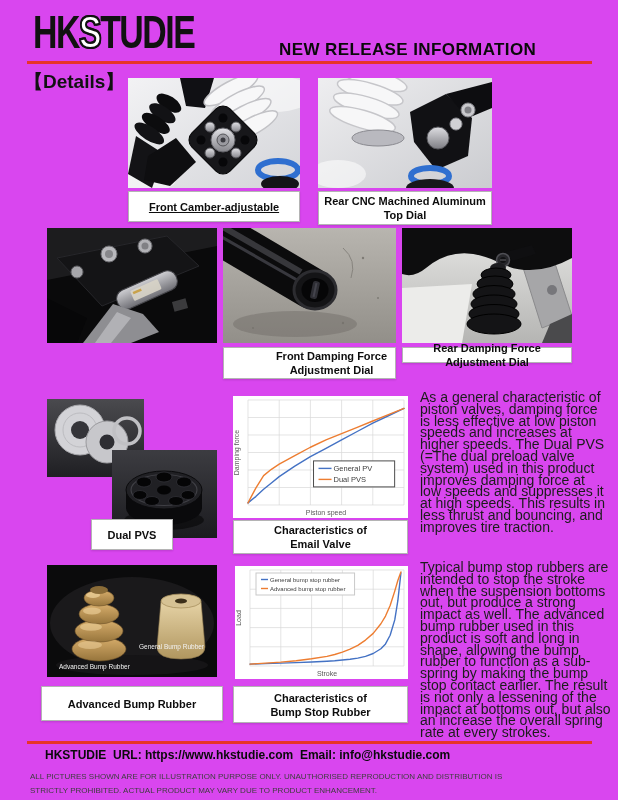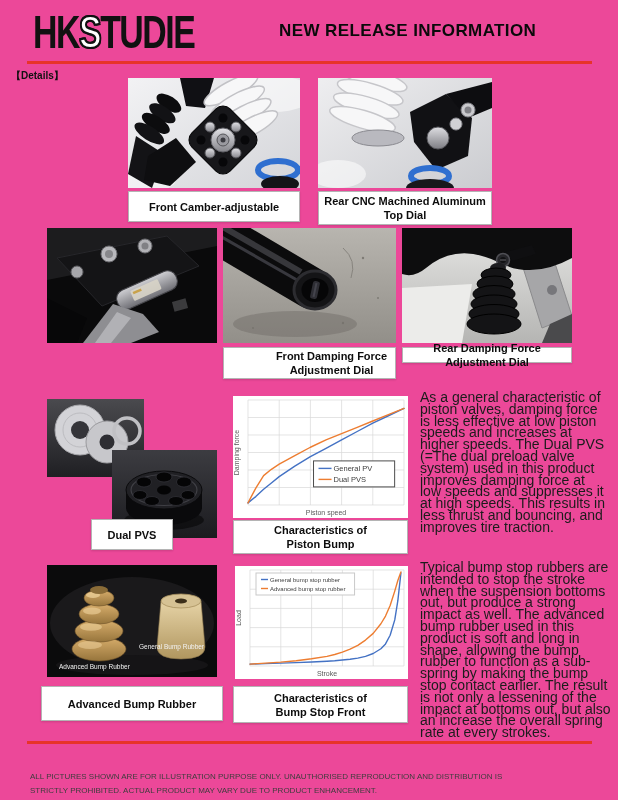--- a/index.html
+++ b/index.html
@@ -1,29 +1,29 @@
 <!DOCTYPE html>
 <html><head>
 <meta charset="utf-8">
 <style>
   * { margin:0; padding:0; box-sizing:border-box; }
   body { background:#fff; font-family:"Liberation Sans", sans-serif; }
-  .page { position:relative; width:618px; height:800px; background:#ec4899; overflow:hidden; }
+  .page { position:relative; width:618px; height:800px; background:#d946ef; overflow:hidden; }
 
   
   .logo { position:absolute; left:33px; top:4px; font-size:47px; font-weight:bold;
           letter-spacing:-2px; color:#111; transform:scaleX(0.72); transform-origin:0 0;
           white-space:nowrap; }
   .logo .outline-s { color:#fff;
           -webkit-text-stroke:2.2px #111;
           text-shadow:-1.4px -1.4px 0 #111, 1.4px -1.4px 0 #111, -1.4px 1.4px 0 #111, 1.4px 1.4px 0 #111; }
-  .page-title { position:absolute; left:279px; top:21px; font-size:17px; font-weight:bold;
+  .page-title { position:absolute; left:279px; top:40px; font-size:17px; font-weight:bold;
           letter-spacing:0.4px; color:#0a0a0a; white-space:nowrap; }
   .redline { position:absolute; left:27px; width:565px; height:3px; background:#e8332a; }
-  .details-label { position:absolute; left:11px; top:69px; font-size:10px; font-weight:bold; color:#111; }
+  .details-label { position:absolute; left:24px; top:69px; font-size:19px; font-weight:bold; color:#111; }
 
   
   .photo { position:absolute; display:block; }
 
   
   .cap { position:absolute; background:#fff; border:1px solid #b4b4b4;
          box-shadow:0 1px 2px rgba(0,0,0,0.14);
          display:flex; flex-direction:column; justify-content:center; align-items:center;
          text-align:center; font-weight:bold; font-size:11px; line-height:14px; color:#0d0d0d; }
 
@@ -89,21 +89,21 @@
         <circle cx="0" cy="22" r="4.5" fill="#070709"></circle>
       <circle cx="-13" cy="-13" r="5" fill="url(#metalA)" stroke="#55555a"></circle>
         <circle cx="13" cy="-13" r="5" fill="url(#metalA)" stroke="#55555a"></circle>
       <circle cx="-13" cy="13" r="5" fill="url(#metalA)" stroke="#55555a"></circle>
         <circle cx="13" cy="13" r="5" fill="url(#metalA)" stroke="#55555a"></circle>
       <circle r="12" fill="url(#metalA)" stroke="#606066"></circle>
         <circle r="6" fill="#9a9aa0" stroke="#55555a"></circle>
         <circle r="2.5" fill="#3a3a40"></circle>
     </g>
   </svg>
-  <div class="cap" style="left:128px; top:191px; width:172px; height:31px;">
+  <div class="cap" style="left:128px; top:191px; width:172px; height:31px;text-decoration:underline;">
     <span>Front Camber-adjustable</span>
   </div>
 
   <svg class="photo" style="left:318px; top:78px;" width="174" height="110" viewBox="0 0 174 110">
     <defs>
       <linearGradient id="bgB" x1="0" y1="0" x2="1" y2="1">
           <stop offset="0" stop-color="#eeeef0"></stop>
           <stop offset="1" stop-color="#cbccd0"></stop>
         </linearGradient>
       <linearGradient id="metalB" x1="0" y1="0" x2="0" y2="1">
@@ -277,21 +277,21 @@
       <text x="93" y="119" text-anchor="middle" font-size="7" fill="#595959">Piston speed</text>
       <text x="6" y="56.5" text-anchor="middle" font-size="7" fill="#595959" transform="rotate(-90 6 56.5)">Damping force</text>
       <rect x="80.52" y="64.9" width="81.12" height="26" fill="#fff" stroke="#4d4d4d" stroke-width="1"></rect>
       <line x1="85.52" y1="72.4" x2="98.52" y2="72.4" stroke="#4472c4" stroke-width="1.4"></line>
       <text x="100.52" y="75.25" font-size="7.5" fill="#404040">General PV</text>
       <line x1="85.52" y1="83.4" x2="98.52" y2="83.4" stroke="#ed7d31" stroke-width="1.4"></line>
       <text x="100.52" y="86.25" font-size="7.5" fill="#404040">Dual PVS</text>
     </svg>
   <div class="cap" style="left:233px; top:520px; width:175px; height:34px;">
     <span>Characteristics of</span>
-    <span>Piston Bump</span>
+    <span>Email Valve</span>
   </div>
   <div class="para" style="left:420px; top:392px; width:188px;">As a general characteristic of piston valves, damping force is less effective at low piston speeds and increases at higher speeds. The Dual PVS (=The dual preload valve system) used in this product improves damping force at low speeds and suppresses it at high speeds. This results in less thrust and bouncing, and improves tire traction.</div>
 
   <svg class="photo" style="left:47px; top:565px;" width="170" height="112" viewBox="0 0 170 112">
     <defs>
       <linearGradient id="tanA" x1="0" y1="0" x2="0" y2="1">
           <stop offset="0" stop-color="#d8ae6c"></stop>
           <stop offset="1" stop-color="#97753c"></stop>
         </linearGradient>
       <linearGradient id="tanB" x1="0" y1="0" x2="0" y2="1">
@@ -339,20 +339,21 @@
       <text x="92" y="110" text-anchor="middle" font-size="7" fill="#595959">Stroke</text>
       <text x="6" y="52" text-anchor="middle" font-size="7" fill="#595959" transform="rotate(-90 6 52)">Load</text>
       <rect x="21" y="7" width="98.56" height="22" fill="#fff" stroke="#c9c9c9" stroke-width="1"></rect>
       <line x1="26" y1="13.5" x2="33" y2="13.5" stroke="#4472c4" stroke-width="1.4"></line>
       <text x="35" y="15.780000000000001" font-size="6" fill="#404040">General bump stop rubber</text>
       <line x1="26" y1="22.5" x2="33" y2="22.5" stroke="#ed7d31" stroke-width="1.4"></line>
       <text x="35" y="24.78" font-size="6" fill="#404040">Advanced bump stop rubber</text>
     </svg>
   <div class="cap" style="left:233px; top:686px; width:175px; height:37px;">
     <span>Characteristics of</span>
-    <span>Bump Stop Front</span>
+    <span>Bump Stop Rubber</span>
   </div>
   <div class="para" style="left:420px; top:562px; width:192px;">Typical bump stop rubbers are intended to stop the stroke when the suspension bottoms out, but produce a strong impact as well. The advanced bump rubber used in this product is soft and long in shape, allowing the bump rubber to function as a sub-spring by making the bump stop contact earlier. The result is not only a lessening of the impact at bottoms out, but also an increase the overall spring rate at every strokes.</div>
 
   <div class="redline" style="top:741px;"></div>
+  <div class="contact">HKSTUDIE  URL: https://www.hkstudie.com  Email: info@hkstudie.com</div>
   <div class="disclaimer">ALL PICTURES SHOWN ARE FOR ILLUSTRATION PURPOSE ONLY. UNAUTHORISED REPRODUCTION AND DISTRIBUTION IS STRICTLY PROHIBITED. ACTUAL PRODUCT MAY VARY DUE TO PRODUCT ENHANCEMENT.</div>
 
 </div>
 
 </body></html>

